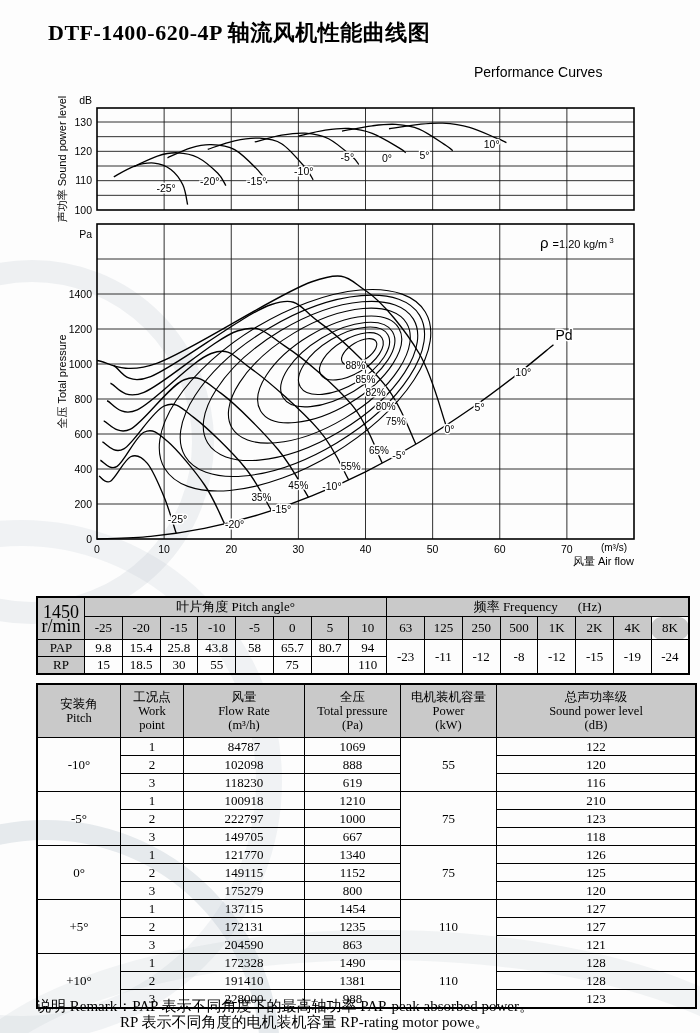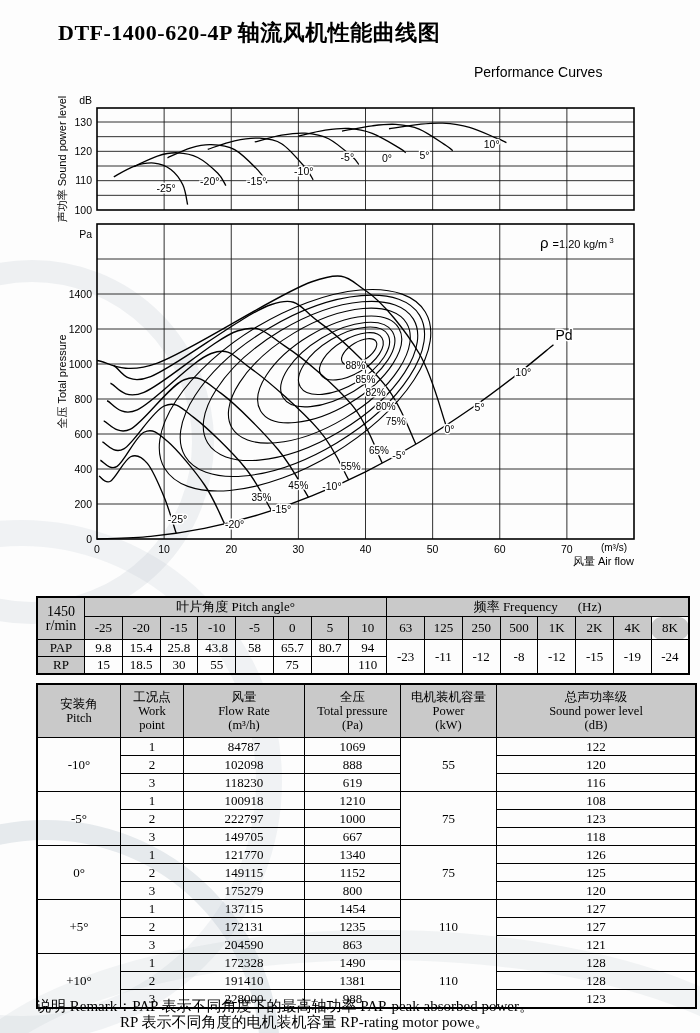--- a/index.html
+++ b/index.html
@@ -4,39 +4,39 @@
 <style>
   html,body{margin:0;padding:0;background:#eee;}
   .page{position:relative;width:700px;height:1033px;background:#fdfdfd;overflow:hidden;
         font-family:"Liberation Serif",serif;color:#000;}
   .wm{position:absolute;border-radius:50%;pointer-events:none;z-index:0;}
   .wm1{left:-150px;top:260px;width:320px;height:320px;border:22px solid rgba(185,195,205,0.22);}
   .wm2{left:-240px;top:520px;width:470px;height:470px;border:26px solid rgba(185,195,205,0.18);}
   .wm3{left:-190px;top:820px;width:430px;height:430px;border:20px solid rgba(165,178,190,0.25);}
   .wm4{left:-60px;top:930px;width:820px;height:300px;border:30px solid rgba(175,185,196,0.15);}
   .content{position:relative;z-index:1;}
-  .title{position:absolute;left:58px;top:18px;font-size:22px;font-weight:bold;
+  .title{position:absolute;left:48px;top:18px;font-size:22px;font-weight:bold;
          letter-spacing:0.5px;white-space:nowrap;}
   .subtitle{position:absolute;left:474px;top:64px;font-size:14px;
             font-family:"Liberation Sans",sans-serif;}
   #charts{position:absolute;left:0;top:95px;}
   .caption-row{position:absolute;left:36px;top:570px;width:646px;display:flex;
                justify-content:space-between;font-size:13.5px;}
   .cap-cn{font-weight:bold;}
   .cap-right span{margin-left:22px;}
   .cap-right span:first-child{margin-left:0;}
   table{border-collapse:collapse;table-layout:fixed;}
   #table1{position:absolute;left:36px;top:596px;width:654px;}
   #table2{position:absolute;left:36px;top:683px;width:652px;border-radius:11px;}
   td,th{border:1px solid #000;text-align:center;vertical-align:middle;
         font-size:13px;font-weight:normal;padding:0;overflow:hidden;white-space:nowrap;}
   #table1{border:2px solid #000;}
   #table2{border:2px solid #000;}
   .hd{background:#c9c9c9;}
-  .corner{font-size:14px;line-height:14px;}
+  .corner{font-size:18px;line-height:14px;}
   #table2 th{line-height:14px;font-size:12.5px;}
   #table2 td{height:17px;}
   .remark{position:absolute;left:36px;top:998px;font-size:15px;line-height:16px;}
   .remark .l2{margin-left:84px;}
 </style>
 </head>
 <body>
 
 <div class="page">
   <div class="wm wm1"></div>
@@ -253,21 +253,21 @@
             <td>118230</td>
             <td>619</td>
             <td>116</td>
           </tr>
           <tr>
             <td rowspan="3">-5°</td>
             <td>1</td>
             <td>100918</td>
             <td>1210</td>
             <td rowspan="3">75</td>
-            <td>108</td>
+            <td>210</td>
           </tr>
           <tr>
             <td>2</td>
             <td>222797</td>
             <td>1000</td>
             <td>123</td>
           </tr>
           <tr>
             <td>3</td>
             <td>149705</td>

